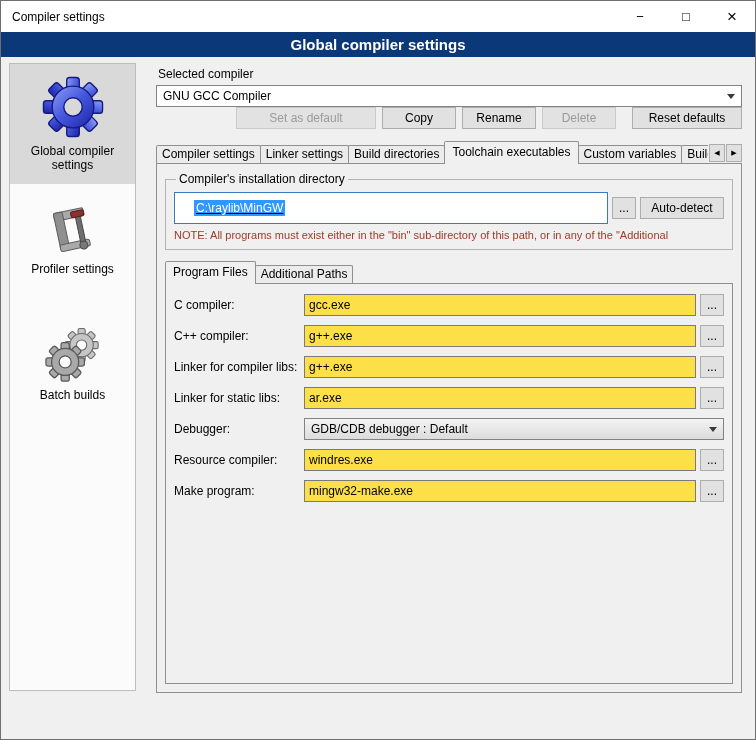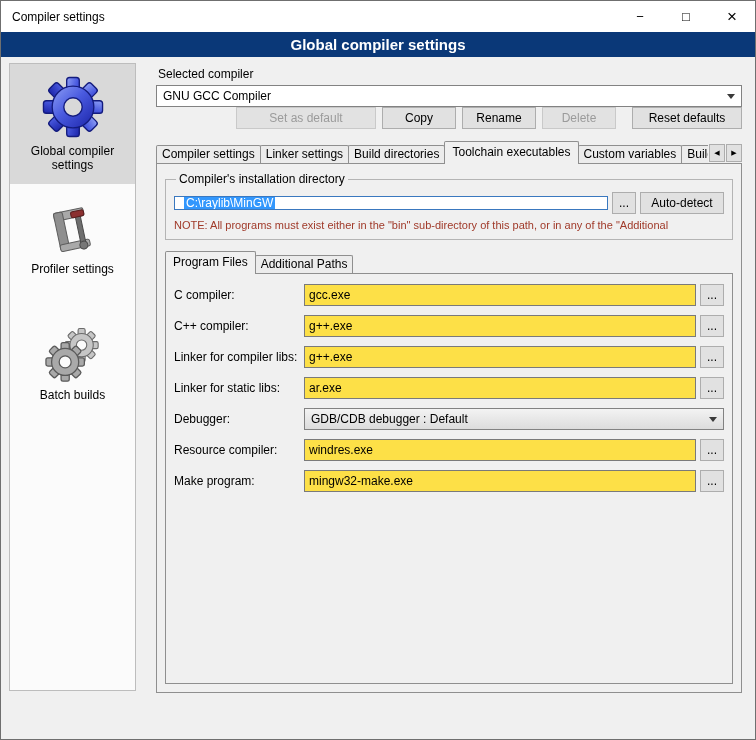--- a/index.html
+++ b/index.html
@@ -58,22 +58,22 @@
                justify-content: center; background: #E1E1E1; border: 1px solid #ADADAD;
                margin-left: 1px; font-family: inherit; }
 
   .tabpanel { border: 1px solid #8F8F8F; margin-top: -1px; height: 530px; padding: 8px;
               display: flex; flex-direction: column; position: relative; z-index: 1; background: #F0F0F0; }
 
   
   fieldset.groupbox { border: 1px solid #B4B4B4; padding: 4px 8px 8px; margin: 0 0 12px 0; }
   fieldset.groupbox legend { padding: 0 3px; margin-left: 2px; }
   .dir-row { display: flex; gap: 4px; align-items: center; margin-top: 2px; }
-  .dir-input { flex: 1; height: 14px; border: 1px solid #3A78BF; background: #fff;
-               display: flex; align-items: center; padding: 0 9px; overflow: hidden; }
+  .dir-input { flex: 1; height: 32px; border: 1px solid #3A78BF; background: #fff;
+               display: flex; align-items: center; padding: 0 19px; overflow: hidden; text-decoration: underline; }
   .sel-text { background: var(--selection-bg, #3297FD); color: #fff; padding: 1px 2px; white-space: nowrap; }
   .browse-btn { width: 24px; height: 22px; flex: 0 0 auto; }
   .autodetect-btn { width: 84px; flex: 0 0 auto; }
   .note { margin-top: 5px; color: var(--note-color, #A03A2A); font-size: 11px;
           white-space: nowrap; overflow: hidden; }
 
   
   .subtabstrip { height: 22px; position: relative; z-index: 2; display: flex; align-items: flex-end; }
   .subpanel { border: 1px solid #8F8F8F; margin-top: -1px; flex: 1; padding: 10px 8px;
               background: #F0F0F0; position: relative; z-index: 1; }

